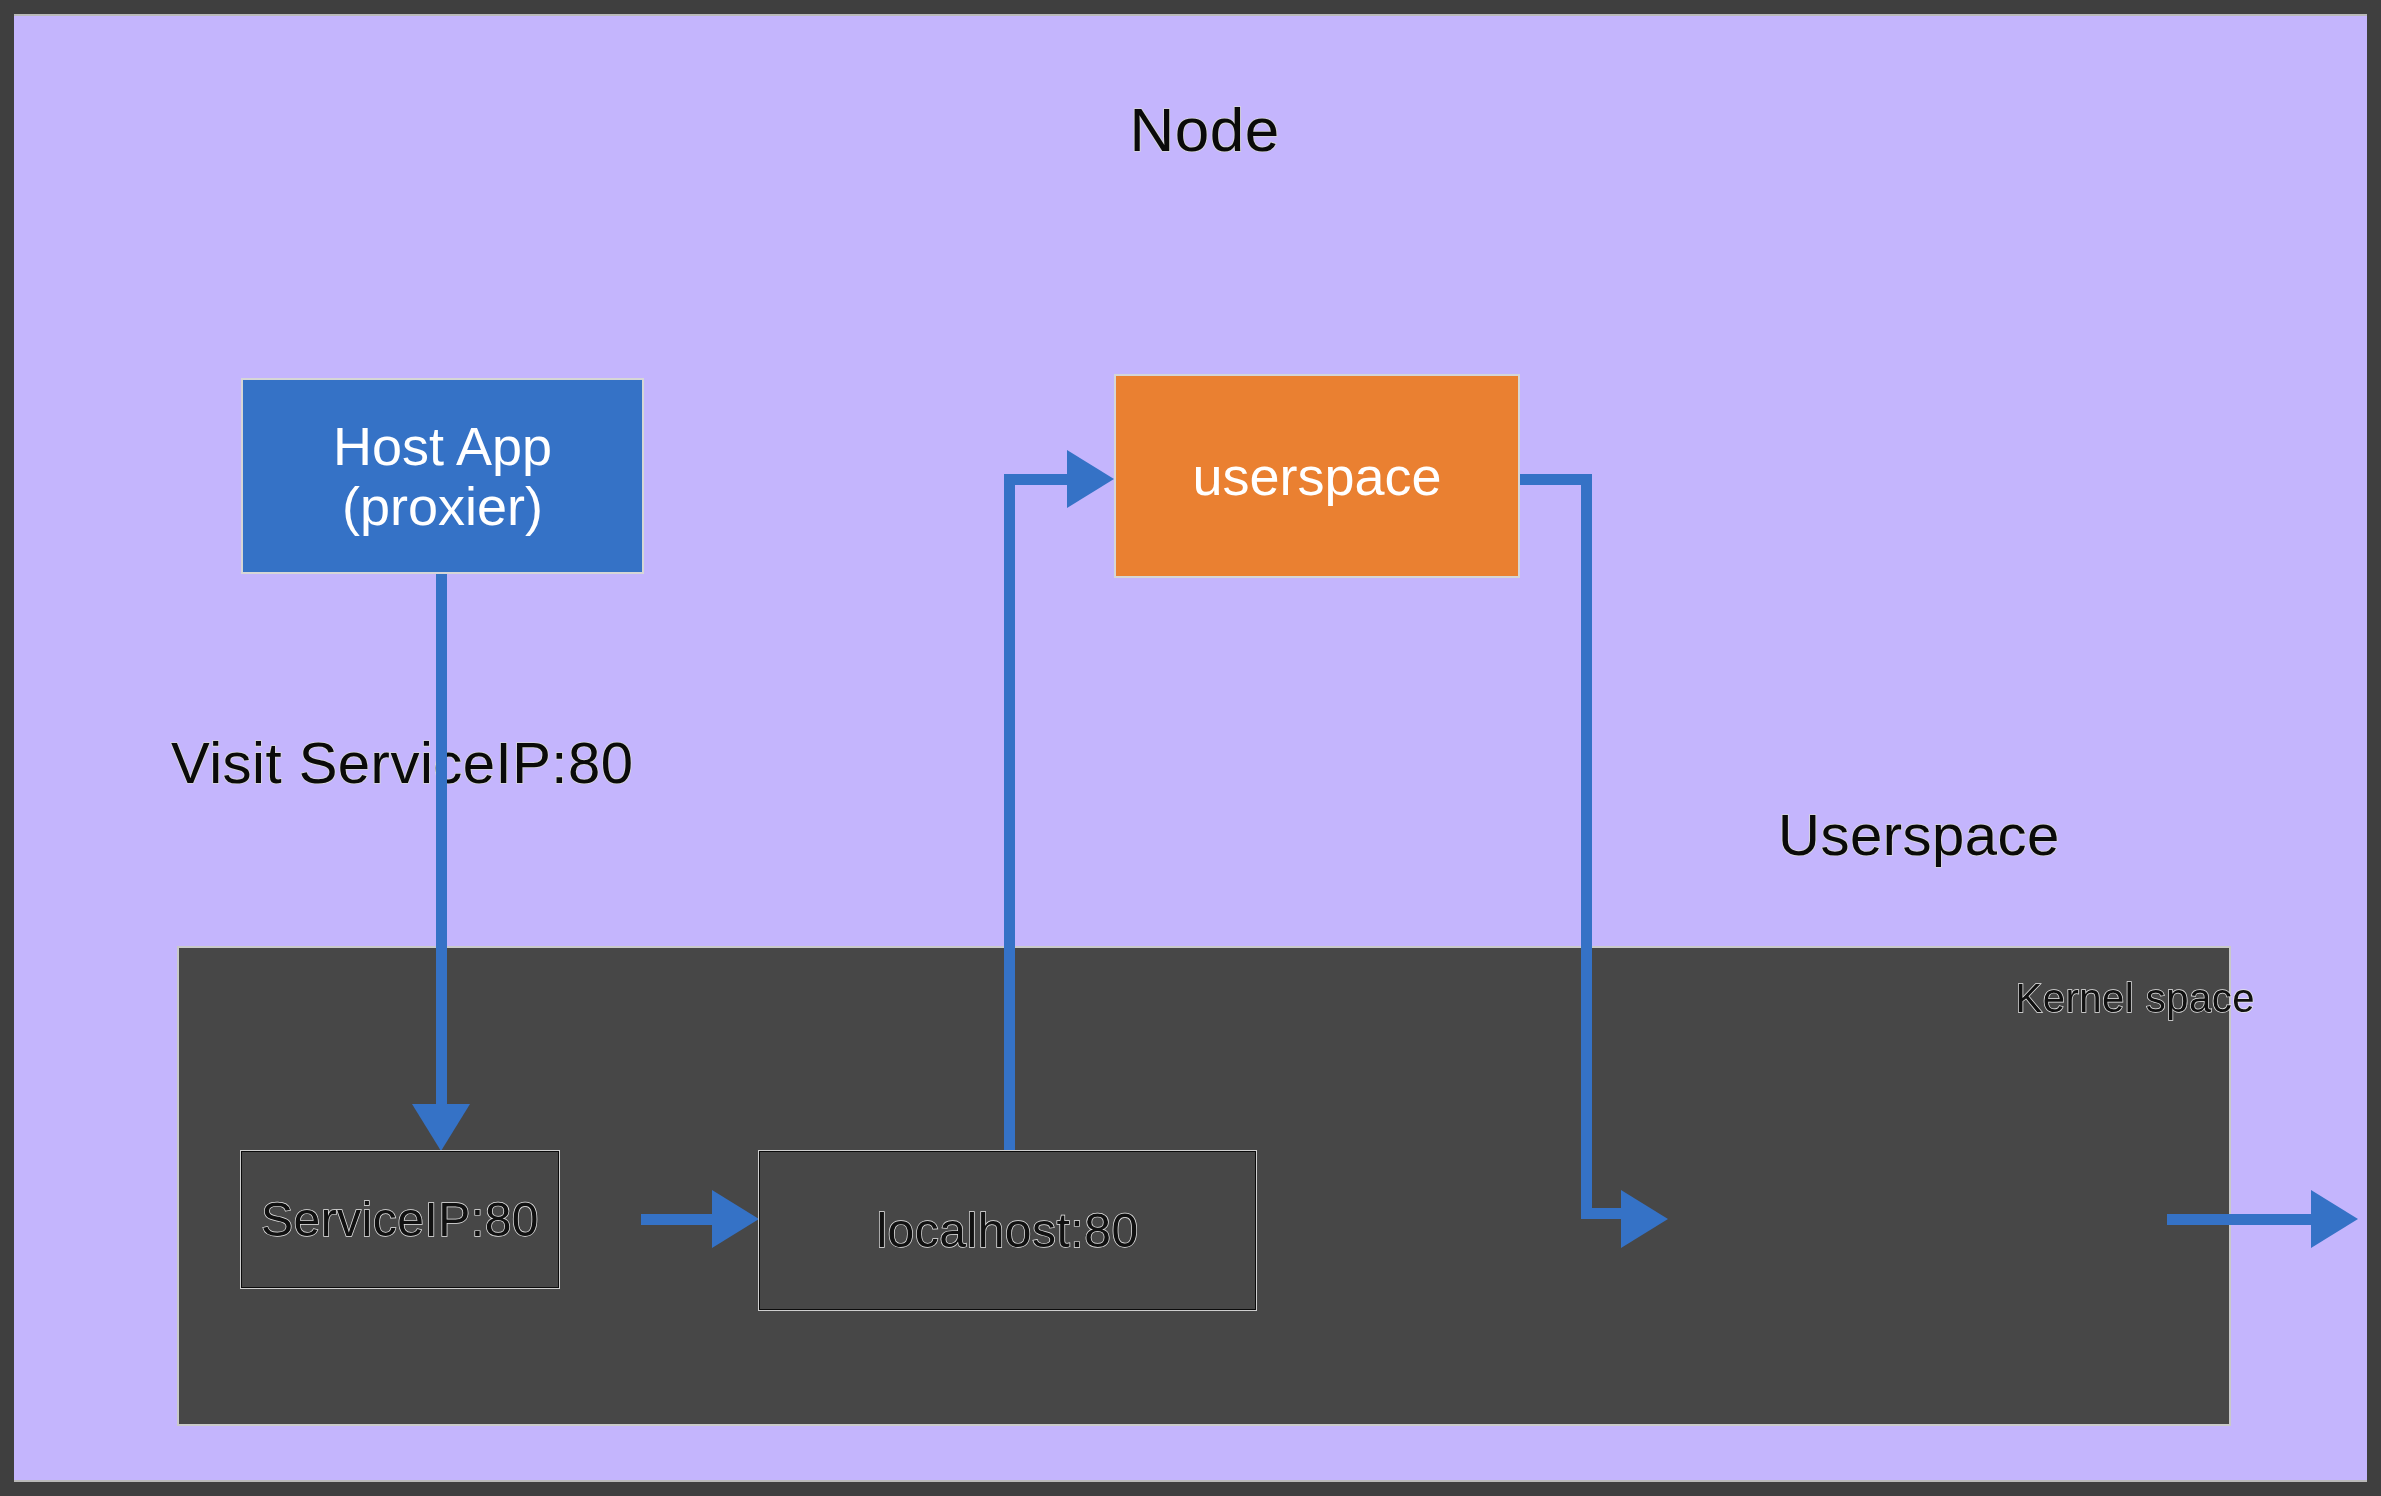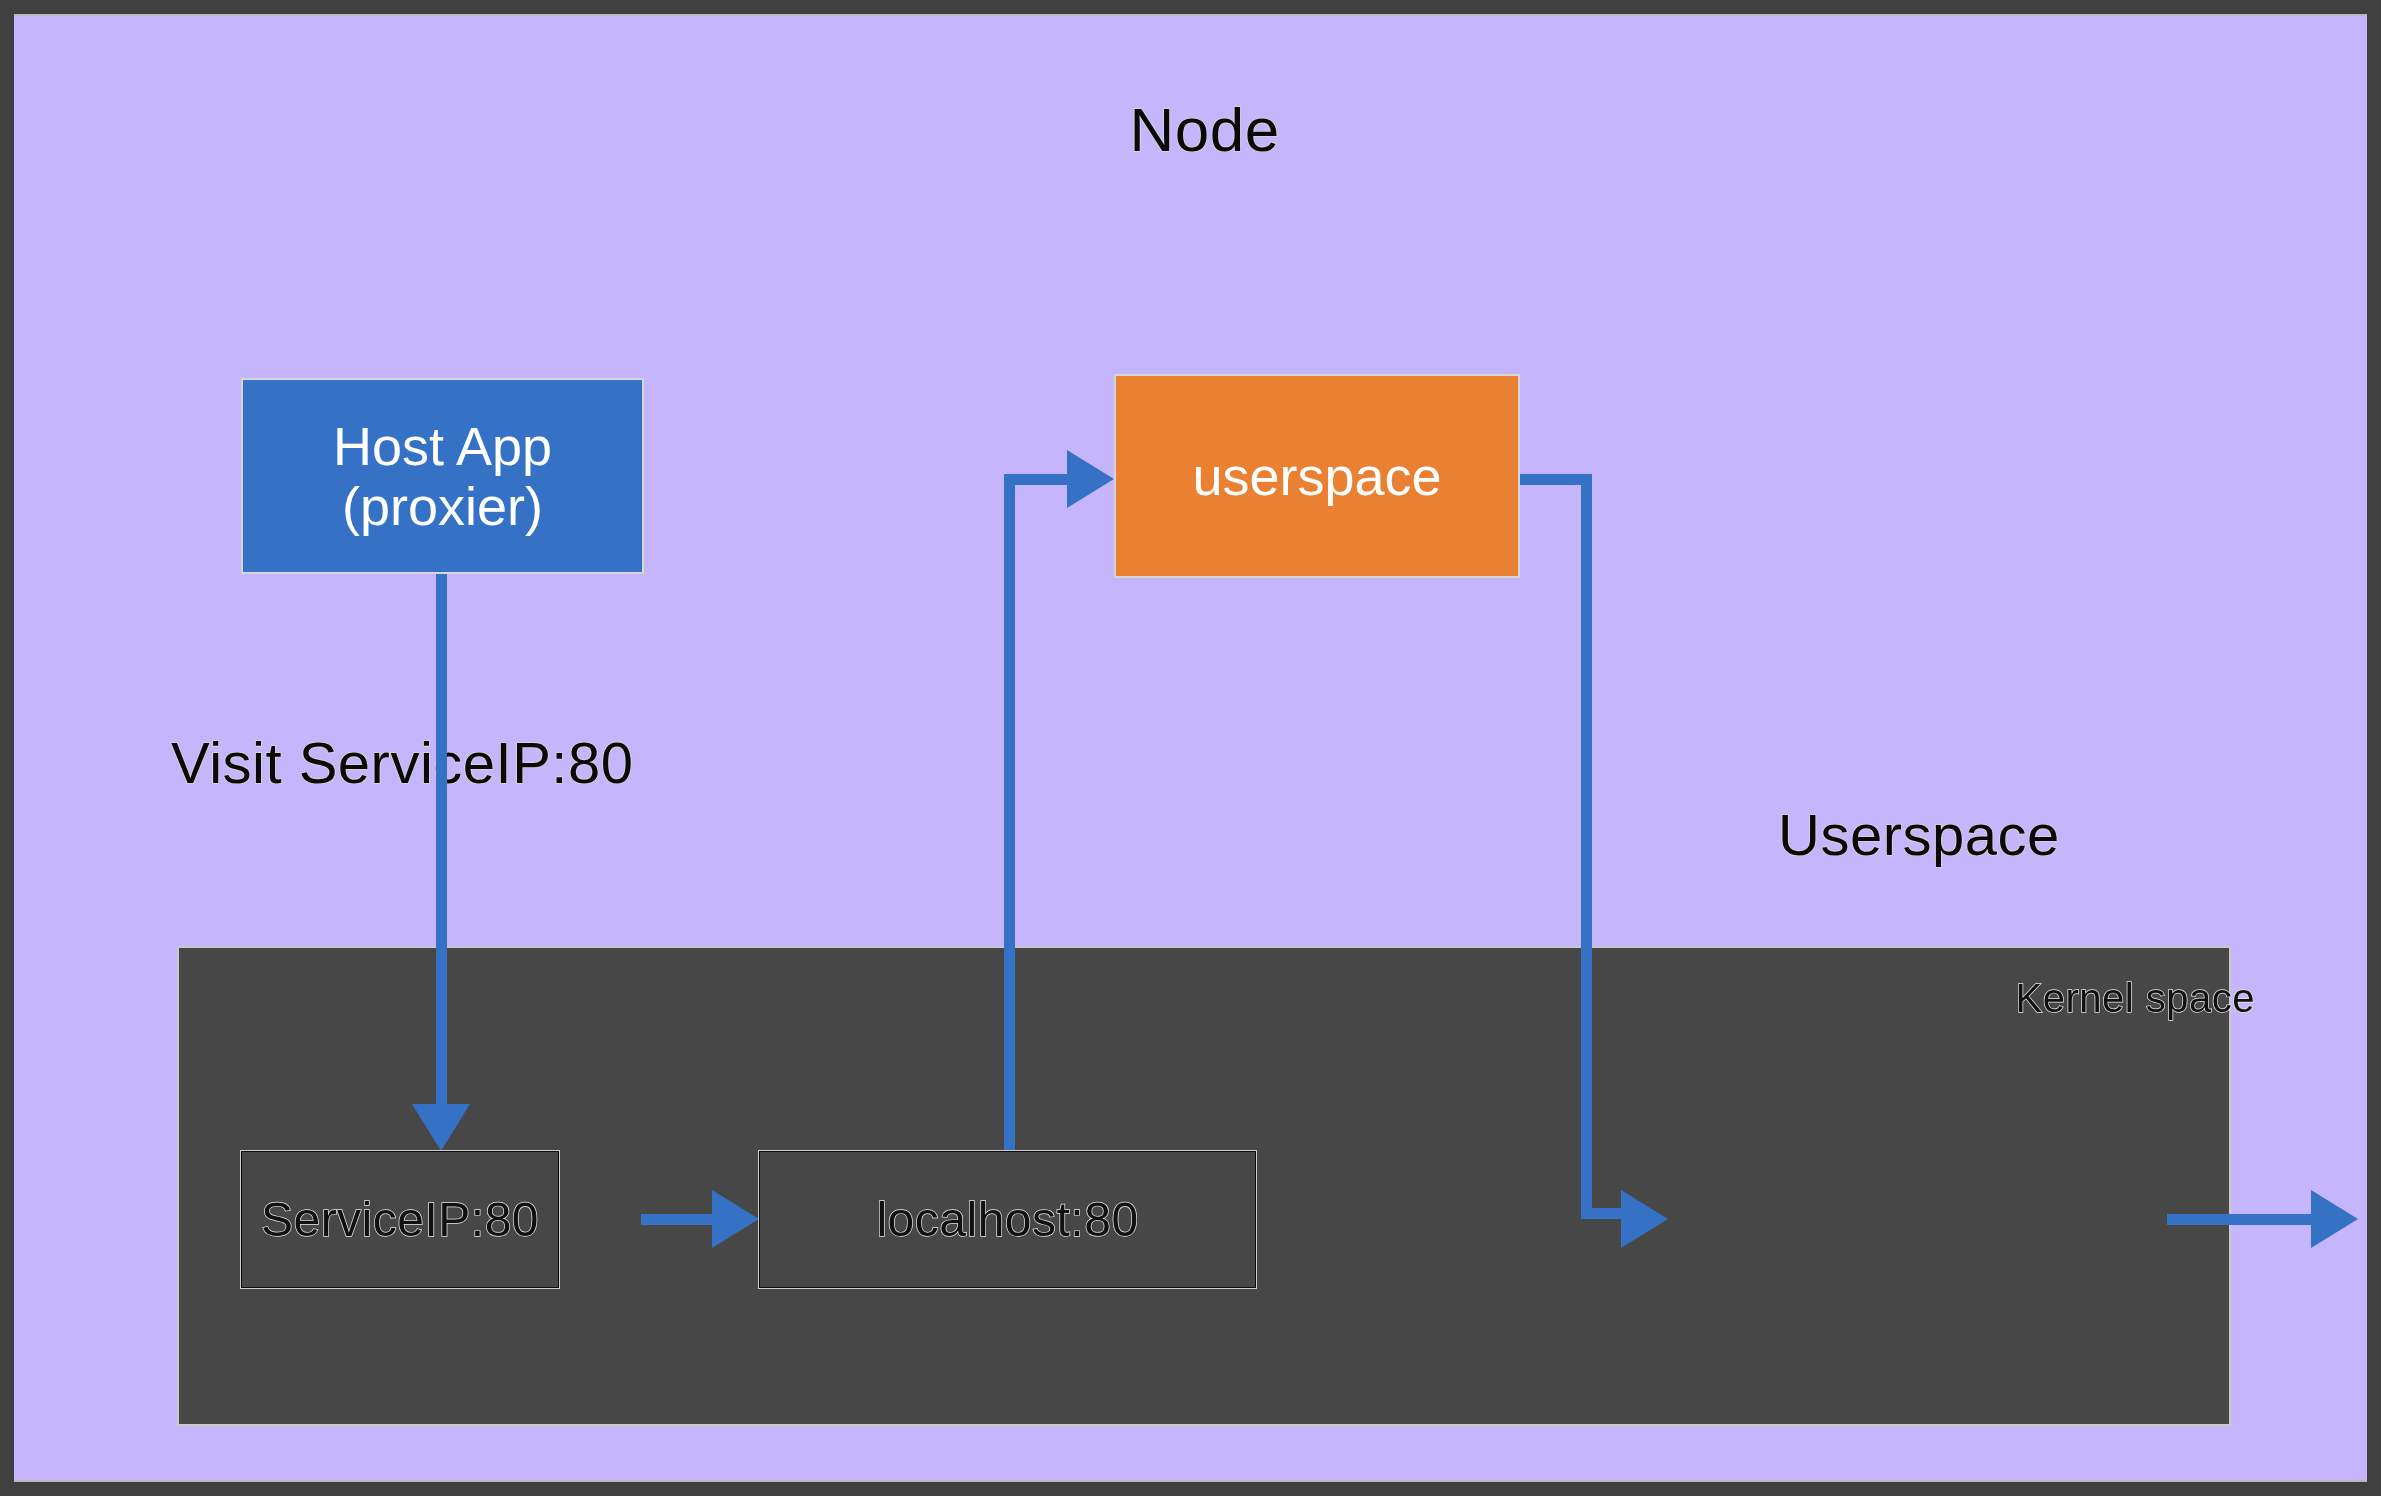--- a/index.html
+++ b/index.html
@@ -89,21 +89,21 @@
   
   .k-box{
     display:flex;align-items:center;justify-content:center;
     background:#474747;
     border:1.6px solid #0b0b0b;
     outline:1px solid #cfcfcf;
     outline-offset:0px;
     font-size:48px;
   }
   #serviceip-box{left:227px;top:1135px;width:318px;height:137px;}
-  #localhost-box{left:745px;top:1135px;width:497px;height:137px;text-align:right;}
+  #localhost-box{left:745px;top:1135px;width:497px;height:159px;text-align:right;}
   #podip-box{left:1653px;top:1135px;width:500px;height:137px;}
 
   
   .line{background:#3572c6;position:absolute;}
   .vline{width:11px;}
   .hline{height:11px;}
 
   .arrow-down{
     position:absolute;width:0;height:0;
     border-left:29px solid transparent;

